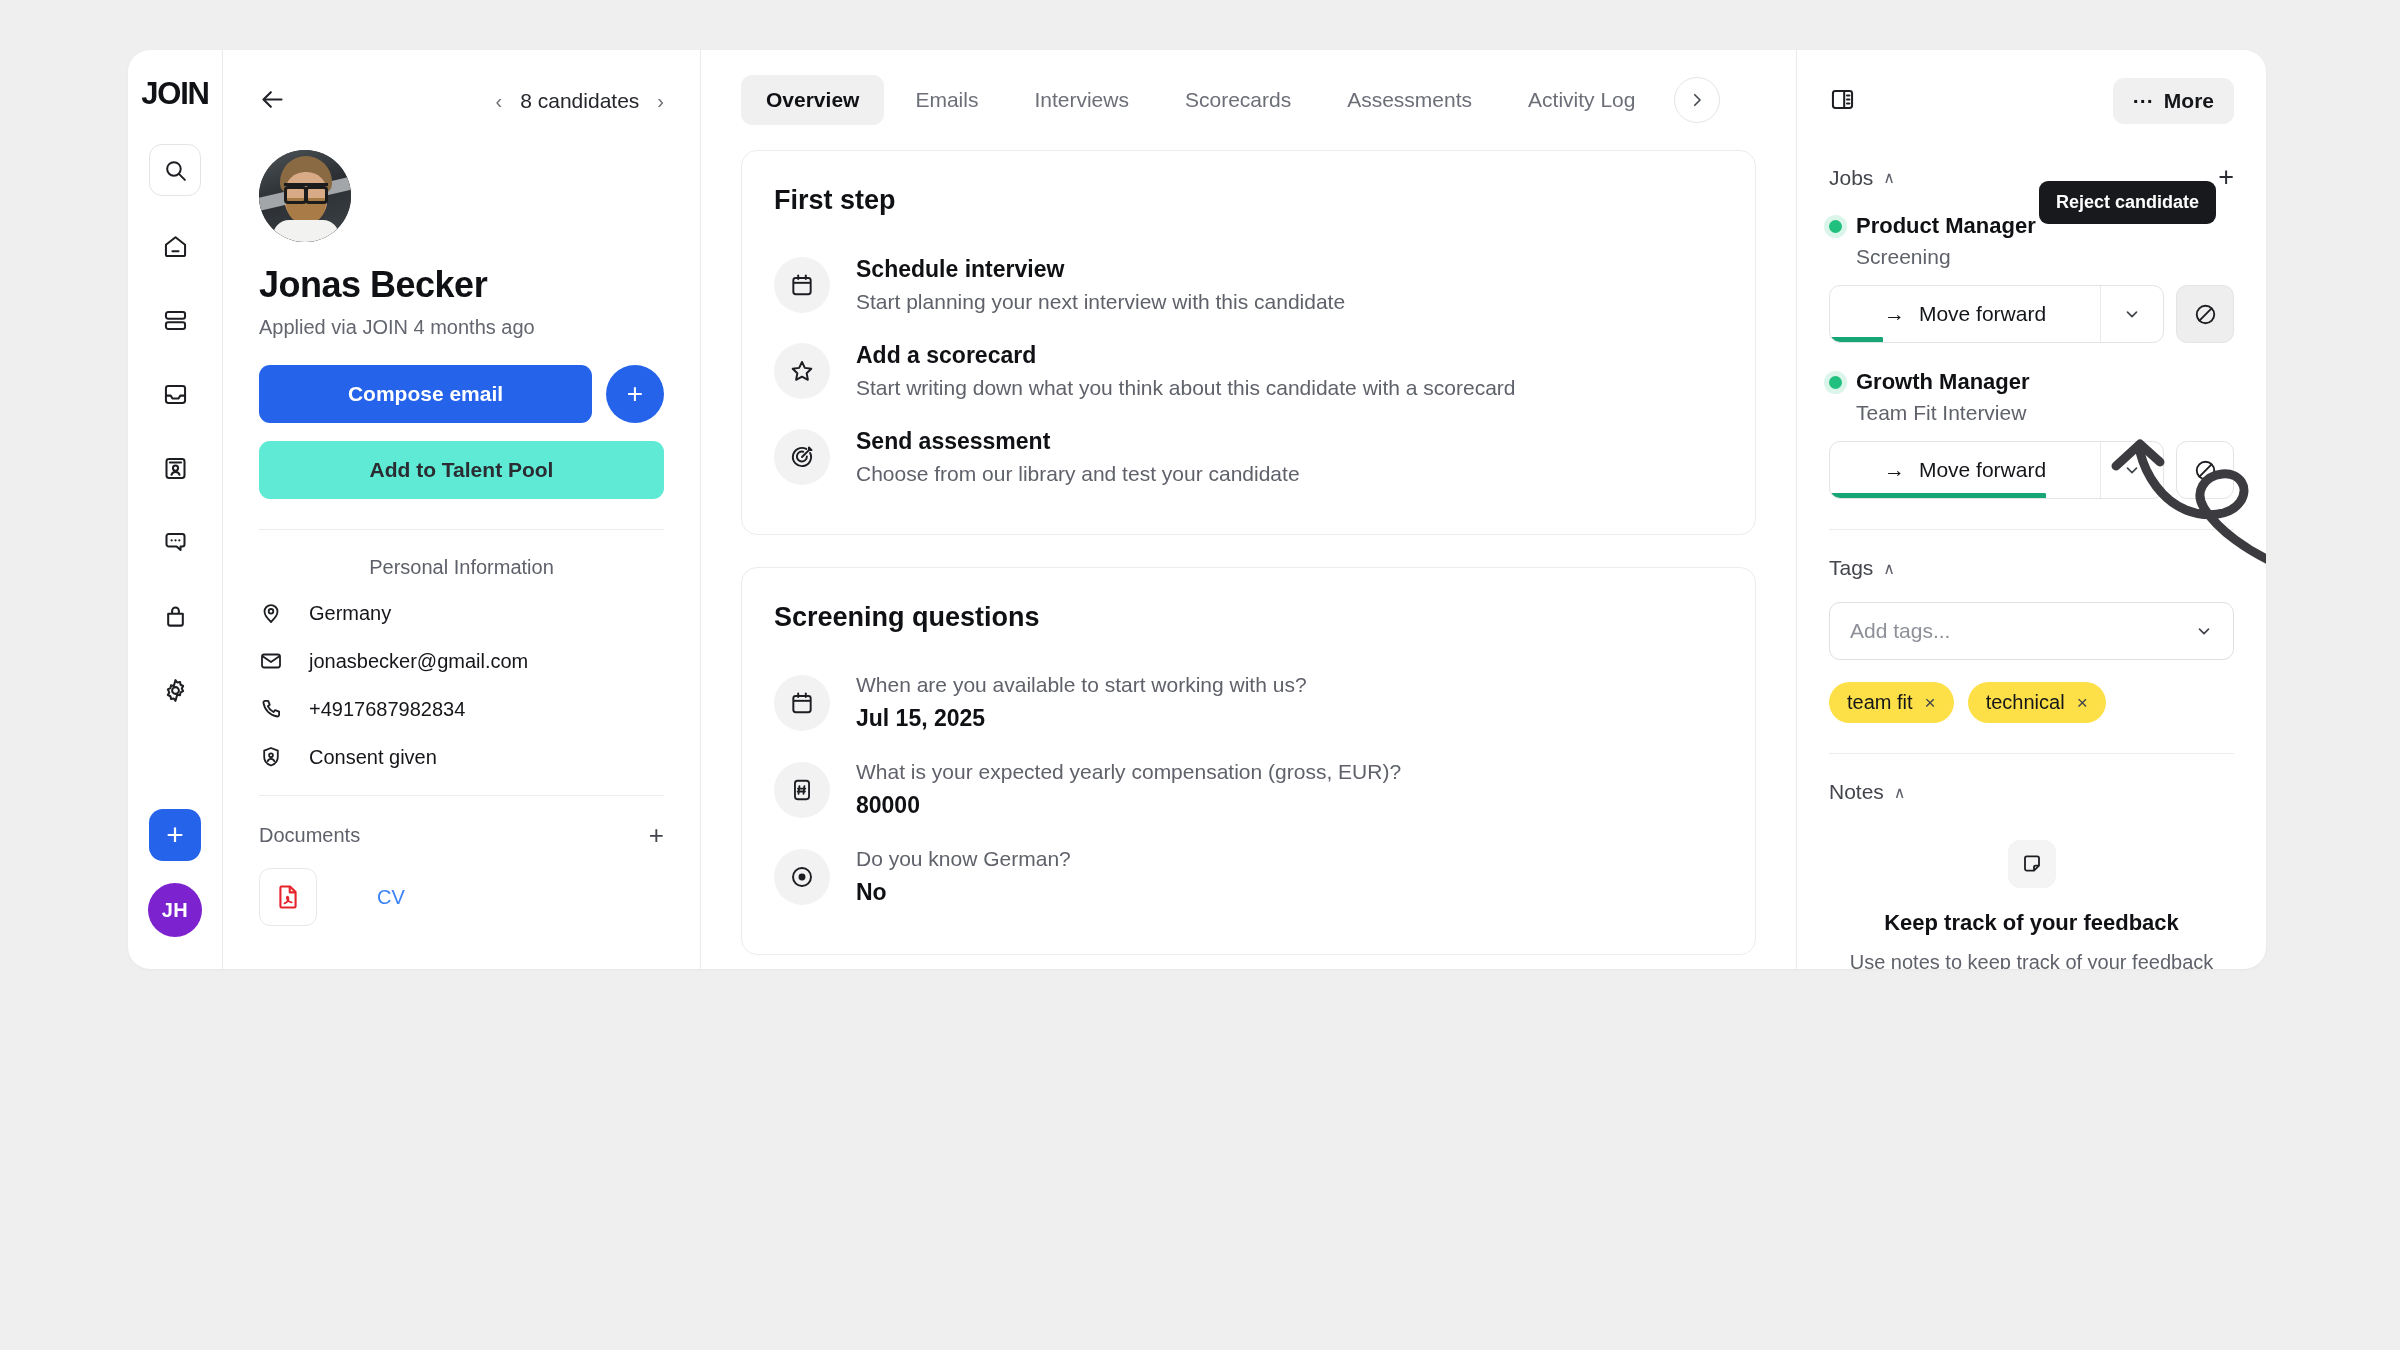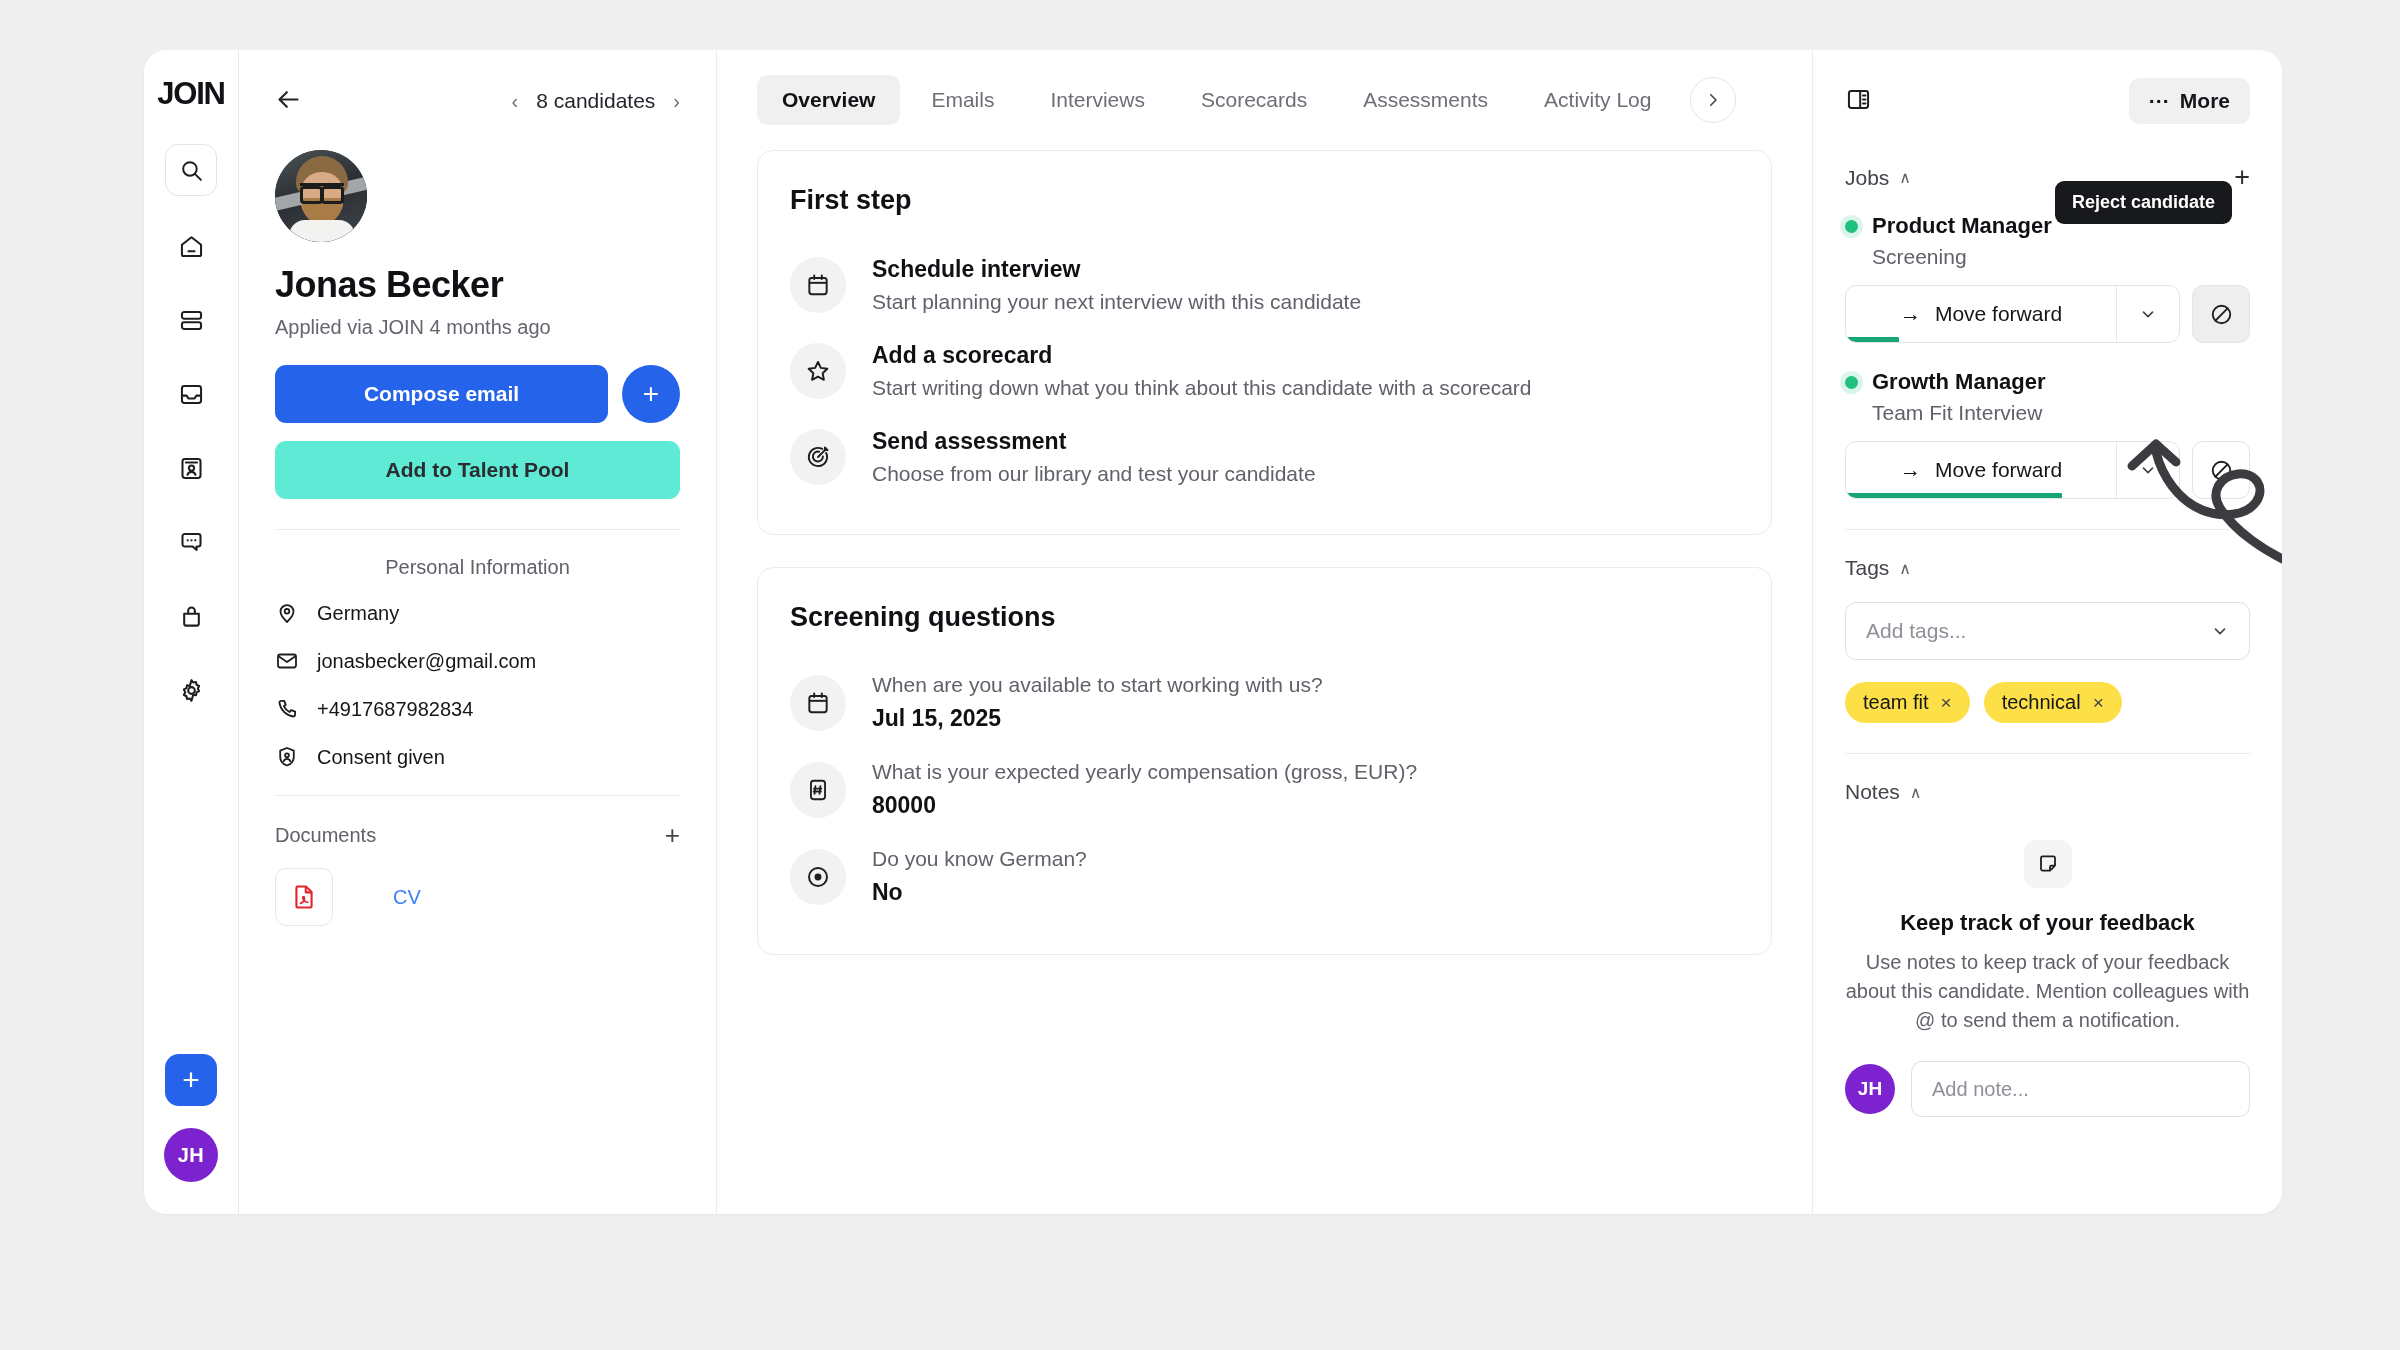--- a/index.html
+++ b/index.html
@@ -4,22 +4,22 @@
 <style>
   * { box-sizing: border-box; margin: 0; padding: 0; }
   html, body {
     width: 2400px; height: 1350px;
     font-family: "Liberation Sans", sans-serif;
     background: #efefef;
     overflow: hidden;
   }
   .app-shell {
     position: absolute;
-    left: 144px; top: 50px;
-    width: 2138px; height: 1164px;
+    left: 128px; top: 50px;
+    width: 2138px; height: 919px;
     background: #ffffff;
     border-radius: 22px;
     display: flex;
     overflow: hidden;
     box-shadow: 0 1px 3px rgba(0,0,0,0.04);
   }
 
   
   .rail {
     width: 95px;
@@ -174,21 +174,21 @@
     margin-bottom: 30px;
   }
   .divider { height: 1px; background: #ececec; margin: 0 0 26px 0; }
   .section-label {
     font-size: 20px; color: #5e616a; margin-bottom: 22px; text-align: center;
   }
   .info-row {
     display: flex; align-items: center; gap: 18px;
     margin-bottom: 24px;
   }
-  .info-text { font-size: 20px; color: #15161a; }
+  .info-text { font-size: 20px; color: #15161a; margin-left: 8px; }
   .doc-head {
     display: flex; align-items: center; justify-content: space-between;
     margin-bottom: 20px;
   }
   .doc-add { font-size: 26px; color: #43454c; font-weight: 300; line-height: 1; }
   .doc-row { display: flex; align-items: center; gap: 20px; }
   .doc-thumb {
     width: 58px; height: 58px;
     border: 1px solid #e8e8ea;
     border-radius: 11px;

